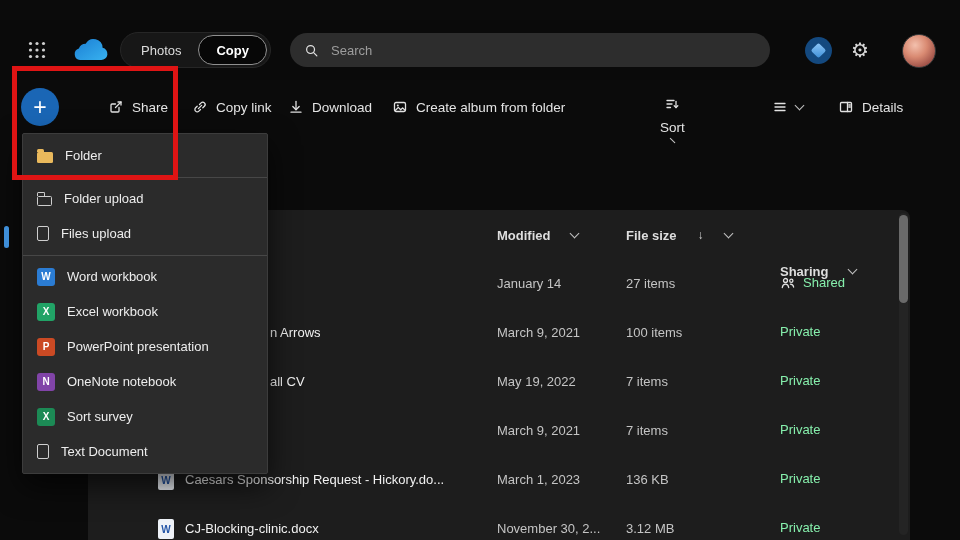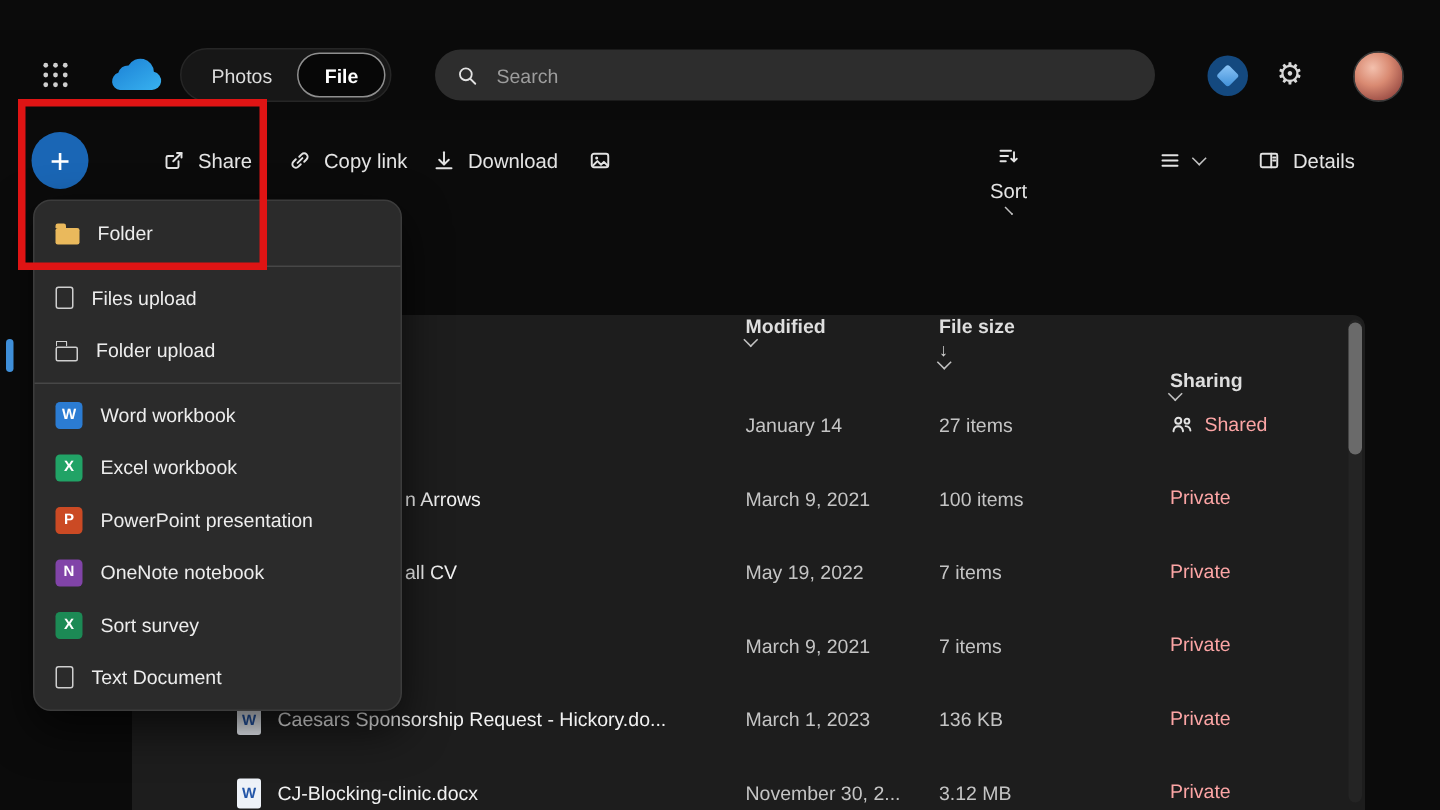--- a/index.html
+++ b/index.html
@@ -35,21 +35,21 @@
   .new-btn{position:absolute;left:21px;top:88px;width:38px;height:38px;border-radius:50%;background:#1a66b5;
     color:#fff;font-size:23px;font-weight:400;display:flex;align-items:center;justify-content:center;cursor:pointer;z-index:30;}
   .tb-item{position:absolute;top:96px;height:22px;display:flex;align-items:center;gap:8px;font-size:13.5px;color:#e4e4e4;cursor:pointer;}
   .chev{width:6px;height:6px;border-right:1.5px solid #c2c2c2;border-bottom:1.5px solid #c2c2c2;
     transform:rotate(45deg);display:inline-block;margin-top:-3px;}
 
   
   .red-annotation{position:absolute;left:12px;top:66px;width:156px;height:104px;border:5px solid #df1414;z-index:80;pointer-events:none;}
 
   
-  .menu{position:absolute;left:22px;top:133px;width:246px;background:#2b2b2b;border:1px solid #3c3c3c;border-radius:12px;
+  .menu{position:absolute;left:22px;top:133px;width:246px;background:#2b2b2b;border:1px solid #3c3c3c;border-radius:2px;
     padding:4px 0;z-index:40;box-shadow:0 12px 30px rgba(0,0,0,0.65);box-sizing:border-box;}
   .menu-item{height:35px;display:flex;align-items:center;gap:12px;padding:0 14px;font-size:13px;color:#ededed;cursor:pointer;}
   .menu-divider{height:1px;background:#474747;margin:3.5px 0;}
   .mi{width:18px;height:18px;display:flex;align-items:center;justify-content:center;flex:0 0 auto;
     font-size:10px;font-weight:700;color:#fff;border-radius:3px;box-sizing:border-box;}
   .mi.folder{position:relative;width:16px;height:11px;background:#eab95c;border-radius:1.5px;margin-top:4px;}
   .mi.folder::before{content:"";position:absolute;top:-3px;left:0;width:7px;height:3px;background:#eab95c;border-radius:1.5px 1.5px 0 0;}
   .mi.folder-upload{position:relative;width:15px;height:10px;background:transparent;border:1.4px solid #cfcfcf;border-radius:1.5px;margin-top:4px;}
   .mi.folder-upload::before{content:"";position:absolute;top:-4.4px;left:-1.4px;width:6px;height:2.5px;
     border:1.4px solid #cfcfcf;border-bottom:none;border-radius:1.5px 1.5px 0 0;}
@@ -57,32 +57,32 @@
   .mi.word{background:#2b7cd3;}
   .mi.excel{background:#21a366;}
   .mi.powerpoint{background:#cb4a24;}
   .mi.onenote{background:#8144a8;}
   .mi.excel-survey{background:#1c8a55;}
 
   
   .files-panel{position:absolute;left:88px;top:210px;width:822px;height:330px;background:#1d1d1d;
     border-radius:8px 8px 0 0;z-index:10;}
   .t-header{position:relative;height:50px;font-size:13px;font-weight:700;color:#dedede;}
-  .hcell{position:absolute;top:0;height:50px;display:flex;gap:1px;cursor:pointer;flex-direction:column;}
+  .hcell{position:absolute;top:0;height:50px;display:flex;align-items:center;gap:21px;cursor:pointer;}
   .h-mod{left:409px;} .h-size{left:538px;} .h-share{left:692px;margin-top:36px;}
   .sort-arrow{font-size:12px;color:#cfcfcf;font-weight:400;}
   .t-row{position:relative;height:49px;cursor:pointer;}
   .c-icon{position:absolute;left:70px;top:14px;}
   .ficon{width:16px;height:20px;background:#eef2f8;border-radius:2px;display:flex;align-items:center;justify-content:center;
     color:#2456a8;font-weight:700;font-size:10px;}
   .c-name{position:absolute;left:97px;top:16px;font-size:13px;color:#f1f1f1;white-space:nowrap;}
   .c-name.frag{left:182px;}
   .c-mod,.c-size{position:absolute;top:16px;font-size:13px;color:#c4c4c4;white-space:nowrap;}
   .c-mod{left:409px;} .c-size{left:538px;}
-  .c-share{position:absolute;left:692px;top:15px;font-size:13px;color:#fca5a5;display:flex;align-items:center;gap:7px;}
+  .c-share{position:absolute;left:692px;top:15px;font-size:13px;color:#86efac;display:flex;align-items:center;gap:7px;}
 
   
   .scrollbar-track{position:absolute;left:899px;top:213px;width:9px;height:322px;background:#242424;border-radius:5px;z-index:20;}
   .scrollbar-thumb{position:absolute;left:0;top:2px;width:9px;height:88px;background:#6a6a6a;border-radius:5px;cursor:pointer;}
   .edge-indicator{position:absolute;left:4px;top:226px;width:5px;height:22px;background:#3f8fd9;border-radius:3px;z-index:60;}
 </style>
 </head>
 <body>
 
 <div class="topbar">
@@ -109,21 +109,21 @@
           <stop offset="0" stop-color="#1b7fd4"></stop>
             <stop offset="1" stop-color="#38b2f0"></stop>
         </linearGradient>
       </defs>
       <path d="M11.5 16h10.2a4.3 4.3 0 0 0 1.1-8.5A6.3 6.3 0 0 0 11 4.6 5 5 0 0 0 6.2 8 4.1 4.1 0 0 0 7 16z" fill="url(#odg)"></path>
     </svg>
   </div>
 
   <div class="pill-group">
     <div class="pill">Photos</div>
-    <div class="pill active">File</div>
+    <div class="pill active">Copy</div>
   </div>
 
   <div class="searchbox">
     <span>
       <svg width="15" height="15" viewBox="0 0 16 16">
           <circle class="stroke-i" cx="7" cy="7" r="4.2"></circle>
           <path class="stroke-i" d="M10.3 10.3L13.7 13.7"></path>
         </svg>
     </span>
     <input class="search-input" placeholder="Search" style="">
@@ -172,20 +172,21 @@
 </div>
 
 <div class="tb-item" style="left:392px;">
   <span>
     <svg width="16" height="16" viewBox="0 0 16 16">
       <rect class="stroke-i" x="2.5" y="3.5" width="11" height="9" rx="1.5"></rect>
       <circle cx="5.8" cy="6.4" r="1" fill="#e2e2e2"></circle>
       <path class="stroke-i" d="M3.5 11.2l2.8-2.8 2.4 2.4 1.9-1.9 2.4 2.4"></path>
     </svg>
   </span>
+  <span>Create album from folder</span>
 </div>
 
 <div class="tb-item" style="left:660px;flex-direction:column;">
   <span>
     <svg width="16" height="16" viewBox="0 0 16 16">
       <path class="stroke-i" d="M3 4.5h7"></path>
         <path class="stroke-i" d="M3 8h5"></path>
         <path class="stroke-i" d="M3 11.5h3.5"></path>
       <path class="stroke-i" d="M12 5.5v6"></path>
         <path class="stroke-i" d="M10.2 9.8L12 11.6l1.8-1.8"></path>
@@ -319,28 +320,28 @@
 
 <div class="menu">
 
     <div class="menu-item">
       <span class="mi folder"></span>
       <span>Folder</span>
     </div>
     <div class="menu-divider"></div>
 
     <div class="menu-item">
+      <span class="mi folder-upload"></span>
+      <span>Folder upload</span>
+    </div>
+
+    <div class="menu-item">
       <span class="mi file-upload"></span>
       <span>Files upload</span>
     </div>
-
-    <div class="menu-item">
-      <span class="mi folder-upload"></span>
-      <span>Folder upload</span>
-    </div>
     <div class="menu-divider"></div>
 
     <div class="menu-item">
       <span class="mi word">W</span>
       <span>Word workbook</span>
     </div>
 
     <div class="menu-item">
       <span class="mi excel">X</span>
       <span>Excel workbook</span>

